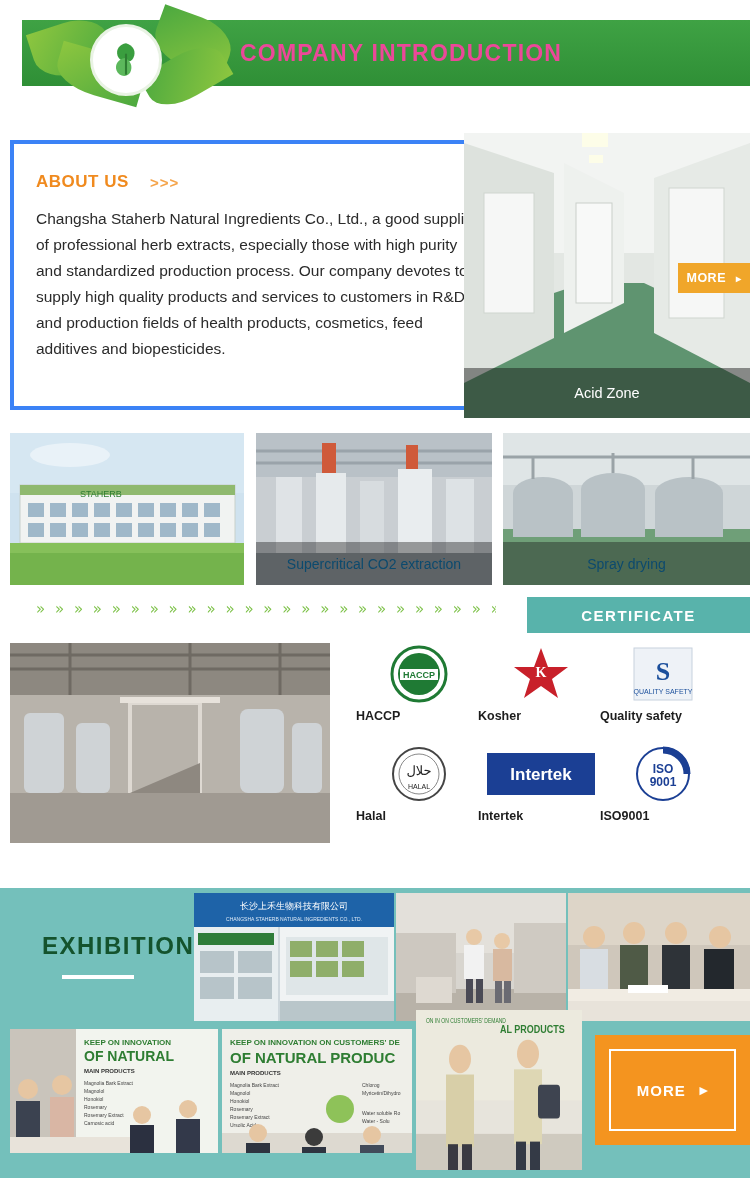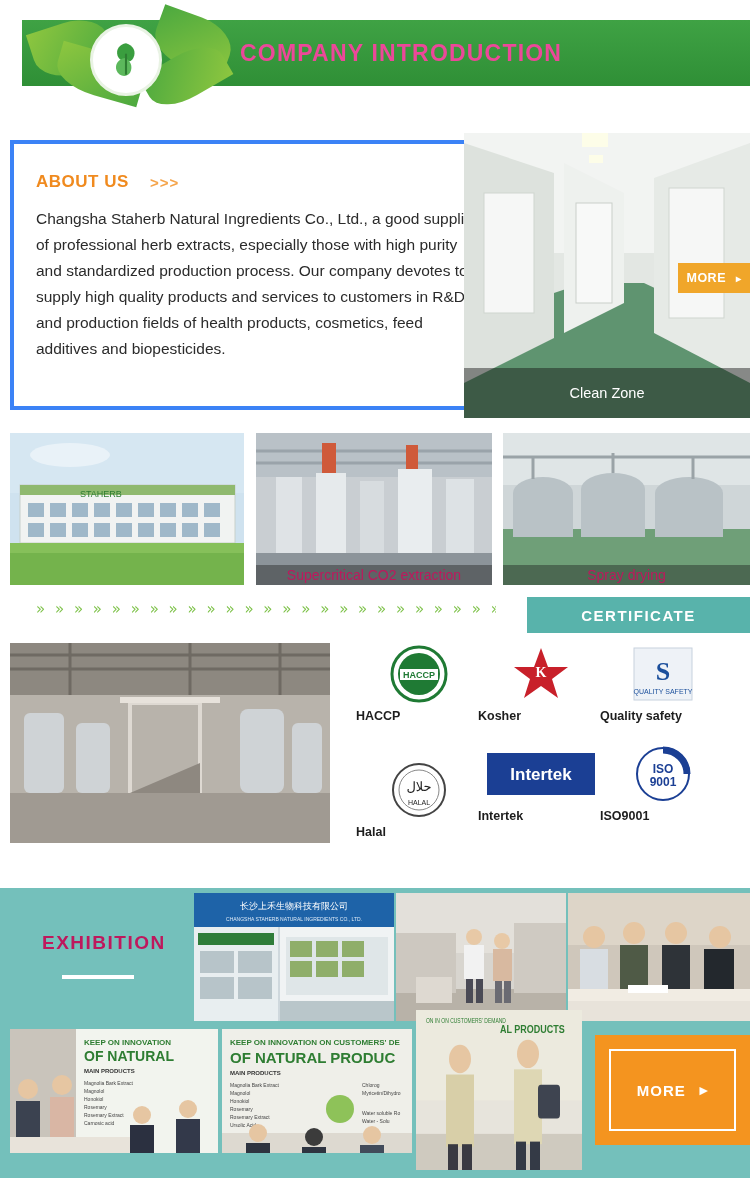--- a/index.html
+++ b/index.html
@@ -124,22 +124,22 @@
   }
   .more-tab .chev { font-size: 10px; }
 
   
   .row3 { position: absolute; left: 0; top: 433px; width: 750px; height: 152px; }
   .cell { position: absolute; top: 0; height: 152px; overflow: hidden; }
   .cell.c1 { left: 10px; width: 234px; padding-left: 9px; }
   .cell.c2 { left: 256px; width: 236px; }
   .cell.c3 { left: 503px; width: 247px; }
   .cap-small {
-    position: absolute; left: 0; bottom: 0; width: 100%; height: 20px;
-    background: rgba(25,25,25,.40); color: #be185d; font-size: 14px;
+    position: absolute; left: 0; bottom: 0; width: 100%; height: 43px;
+    background: rgba(25,25,25,.40); color: #0c4a6e; font-size: 14px;
     display: flex; align-items: center; justify-content: center;
   }
 
   
   .chev-row {
     position: absolute; left: 36px; top: 600px;
     width: 460px; height: 26px;
     color: #7ec24a; font-size: 15px; letter-spacing: 2.5px;
     white-space: nowrap; overflow: hidden;
     font-family: "DejaVu Sans", sans-serif;
@@ -172,21 +172,21 @@
   .badge { height: 58px; display:flex; align-items:center; justify-content:center; }
 
   
   .exh-bg {
     position: absolute; left: 0; top: 888px;
     width: 750px; height: 290px;
     background: #74c0bb;
   }
   .exh-title {
     position: absolute; left: 42px; top: 932px;
-    color: #be185d; font-size: 19px; font-weight: bold; letter-spacing: 1.5px;
+    color: #14532d; font-size: 24px; font-weight: bold; letter-spacing: 1.5px;
   }
   .exh-underline {
     position: absolute; left: 62px; top: 975px;
     width: 72px; height: 4px; background: #ffffff;
   }
   .exh-cell { position: absolute; overflow: hidden; }
   .more-box {
     position: absolute; left: 595px; top: 1035px;
     width: 155px; height: 110px;
     background: #f4941f;
@@ -238,21 +238,21 @@
     <polygon points="0,190 120,150 180,150 286,200 286,285 0,285" fill="#5f9470"></polygon>
     <polygon points="100,30 100,200 160,170 160,60" fill="#eef1ee"></polygon>
     <polygon points="0,10 90,40 90,205 0,250" fill="#dde2dd"></polygon>
     <polygon points="286,10 190,45 190,200 286,250" fill="#e6eae6"></polygon>
     <rect x="20" y="60" width="50" height="120" fill="#f6f7f6" stroke="#cfd5cf"></rect>
     <rect x="205" y="55" width="55" height="130" fill="#f6f7f6" stroke="#cfd5cf"></rect>
     <rect x="112" y="70" width="36" height="100" fill="#f8f9f8" stroke="#c9cfc9"></rect>
     <rect x="118" y="0" width="26" height="14" fill="#fdfde8"></rect>
     <rect x="125" y="22" width="14" height="8" fill="#fdfde8"></rect>
   </svg>
-  <div class="caption-strip">Clean Zone</div>
+  <div class="caption-strip">Acid Zone</div>
 </div>
 
 <div class="more-tab">
   <span>MORE</span>
   <span class="chev">▸</span>
 </div>
 
 <div class="row3">
 
   <div class="cell c1">
@@ -393,21 +393,21 @@
     <div class="badge">
       <svg width="62" height="56" viewBox="0 0 62 56">
         <rect x="2" y="2" width="58" height="52" fill="#eef2f7" stroke="#c7d2de"></rect>
         <text x="31" y="34" font-size="26" text-anchor="middle" fill="#1b4f9c" font-family="Liberation Serif" font-weight="bold">S</text>
         <text x="31" y="48" font-size="7" text-anchor="middle" fill="#1b4f9c" font-family="Liberation Sans">QUALITY SAFETY</text>
       </svg>
     </div>
     <div class="cert-label">Quality safety</div>
   </div>
 
-  <div class="cert-item" style="left:6px; top:116px;">
+  <div class="cert-item" style="left:6px; top:100px;">
     <div class="badge">
       <svg width="58" height="58" viewBox="0 0 58 58">
         <circle cx="29" cy="29" r="26" fill="#fff" stroke="#444" stroke-width="2"></circle>
         <circle cx="29" cy="29" r="20" fill="#fff" stroke="#888" stroke-width="1"></circle>
         <text x="29" y="30" font-size="13" text-anchor="middle" fill="#222" font-family="Liberation Serif">حلال</text>
         <text x="29" y="44" font-size="7" text-anchor="middle" fill="#222" font-family="Liberation Sans">HALAL</text>
       </svg>
     </div>
     <div class="cert-label">Halal</div>
   </div>

